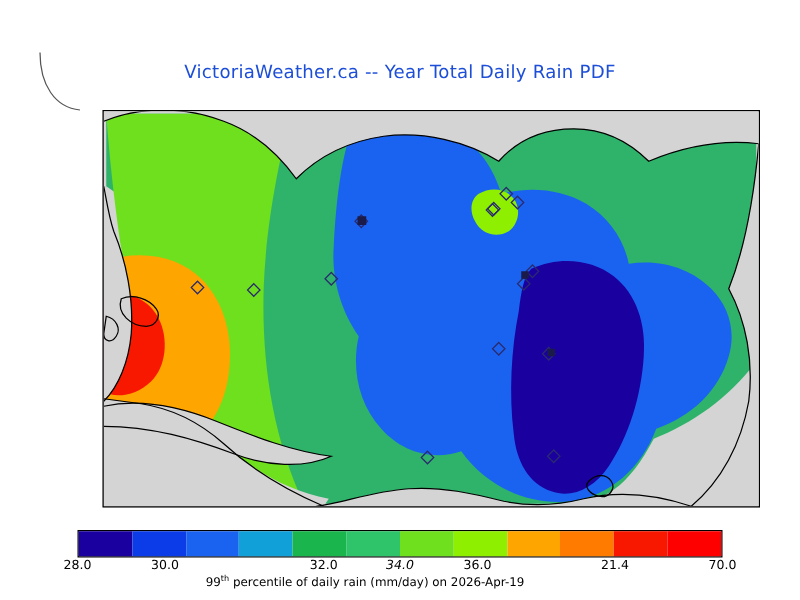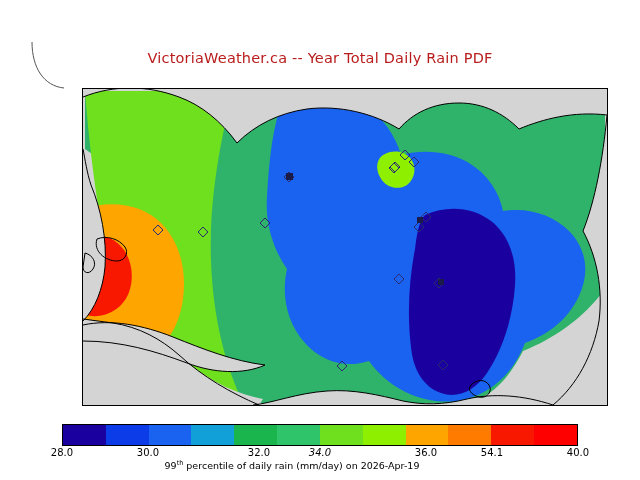--- a/index.html
+++ b/index.html
@@ -15,21 +15,21 @@
     font-family: "DejaVu Sans", sans-serif;
     overflow: hidden;
   }
   #title {
     position: absolute;
     left: 0;
     top: 50px;
     width: 640px;
     text-align: center;
     font-size: 14.5px;
-    color: #b91c1c;
+    color: #1d4ed8;
     letter-spacing: 0.2px;
     white-space: nowrap;
   }
   
   #map-frame {
     position: absolute;
     left: 82px;
     top: 88px;
     width: 526px;
     height: 318px;
@@ -193,24 +193,24 @@
       <div class="cbar-cell" style="background: rgb(47, 196, 106);"></div>
       <div class="cbar-cell" style="background: rgb(110, 224, 30);"></div>
       <div class="cbar-cell" style="background: rgb(142, 240, 0);"></div>
       <div class="cbar-cell" style="background: rgb(255, 165, 0);"></div>
       <div class="cbar-cell" style="background: rgb(255, 123, 0);"></div>
       <div class="cbar-cell" style="background: rgb(248, 24, 0);"></div>
       <div class="cbar-cell" style="background: rgb(255, 0, 0);"></div>
     </div>
   <div id="cbar-ticks">
       <span class="cbar-tick" style="left: 62px;">28.0</span>
-      <span class="cbar-tick" style="left: 148px; text-align: right;">30.0</span>
+      <span class="cbar-tick" style="left: 132px; text-align: right;">30.0</span>
       <span class="cbar-tick" style="left: 234px; margin-left: 25px;">32.0</span>
       <span class="cbar-tick" style="left: 320px; font-style: italic;">34.0</span>
-      <span class="cbar-tick" style="left: 426px;">36.0</span>
-      <span class="cbar-tick" style="left: 492px;">54.1</span>
-      <span class="cbar-tick" style="left: 578px;">40.0</span>
+      <span class="cbar-tick" style="left: 382px;">36.0</span>
+      <span class="cbar-tick" style="left: 492px;">21.4</span>
+      <span class="cbar-tick" style="left: 578px;">70.0</span>
     </div>
   <div id="cbar-label">
     <span>99</span><sup>th</sup><span> percentile of daily rain (mm/day) on 2026-Apr-19</span>
   </div>
 
 </div>
 
 </body></html>

